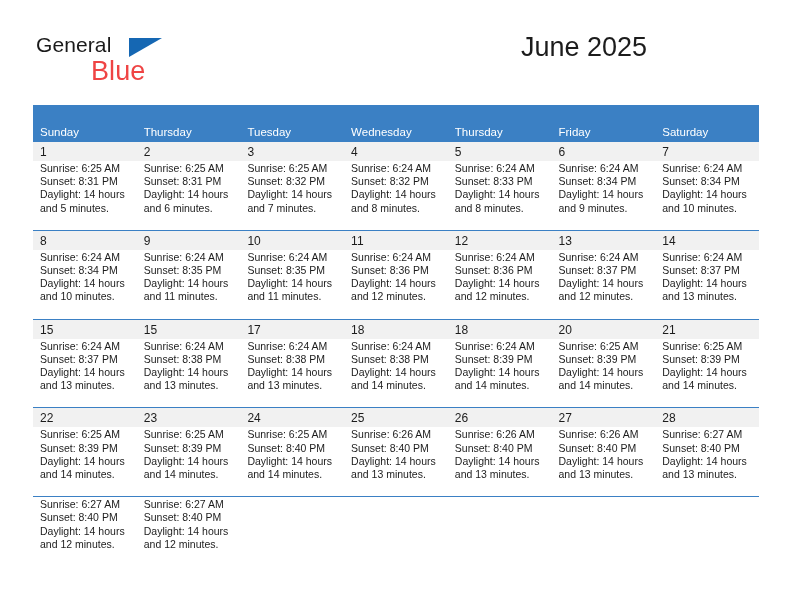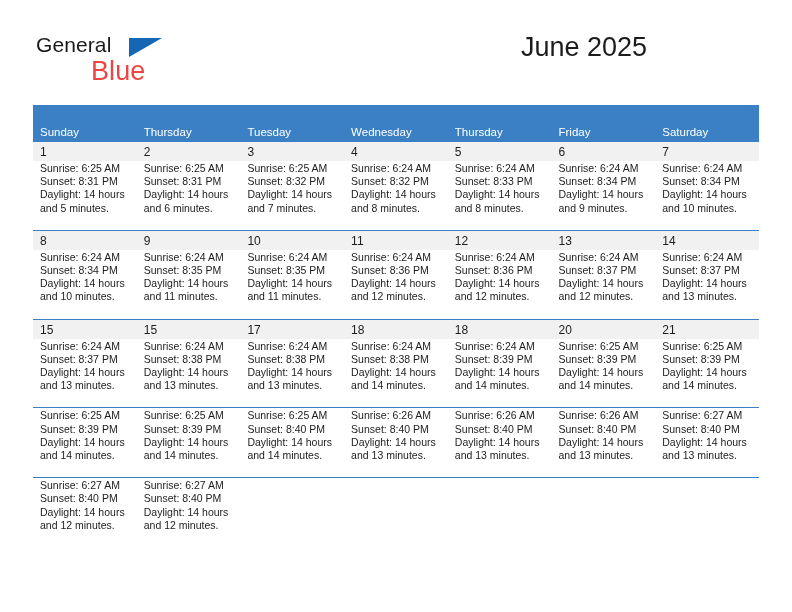--- a/index.html
+++ b/index.html
@@ -341,20 +341,29 @@
             <div class="detline">Daylight: 14 hours</div>
             <div class="detline">and 14 minutes.</div>
           </td>
         </tr>
         <tr class="weeksep">
             <td colspan="7">
               <div class="sep"></div>
             </td>
           </tr>
 
+        <tr class="numrow">
+          <td>22</td>
+          <td>23</td>
+          <td>24</td>
+          <td>25</td>
+          <td>26</td>
+          <td>27</td>
+          <td>28</td>
+        </tr>
         <tr class="detailrow">
           <td>
             <div class="detline">Sunrise: 6:25 AM</div>
             <div class="detline">Sunset: 8:39 PM</div>
             <div class="detline">Daylight: 14 hours</div>
             <div class="detline">and 14 minutes.</div>
           </td>
           <td>
             <div class="detline">Sunrise: 6:25 AM</div>
             <div class="detline">Sunset: 8:39 PM</div>

